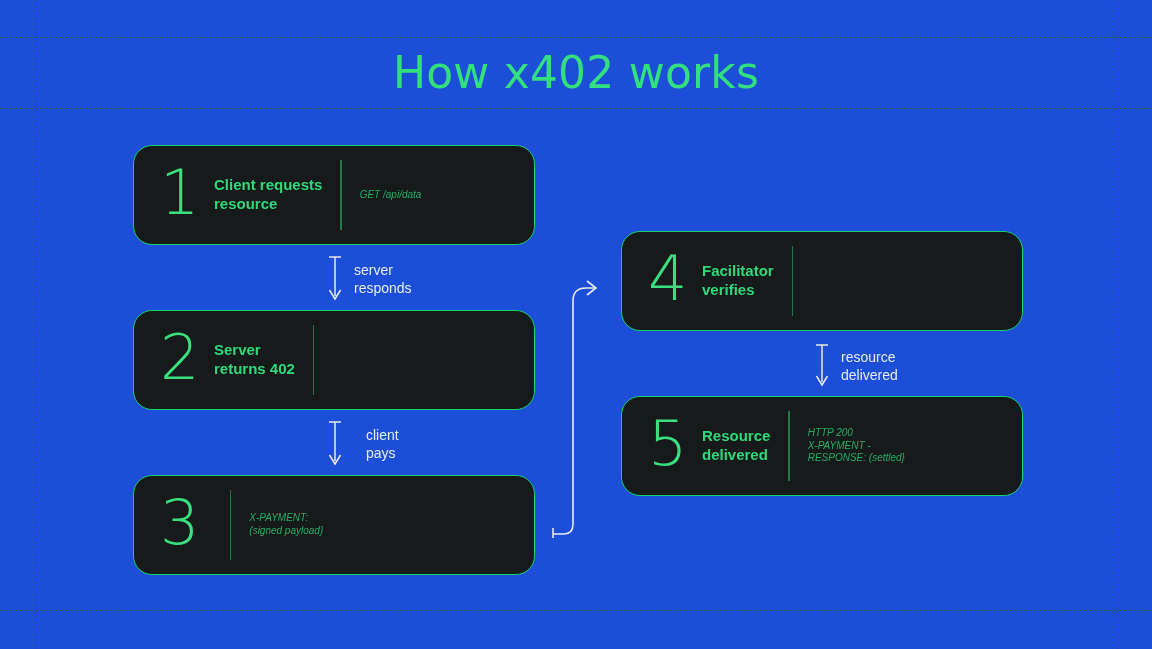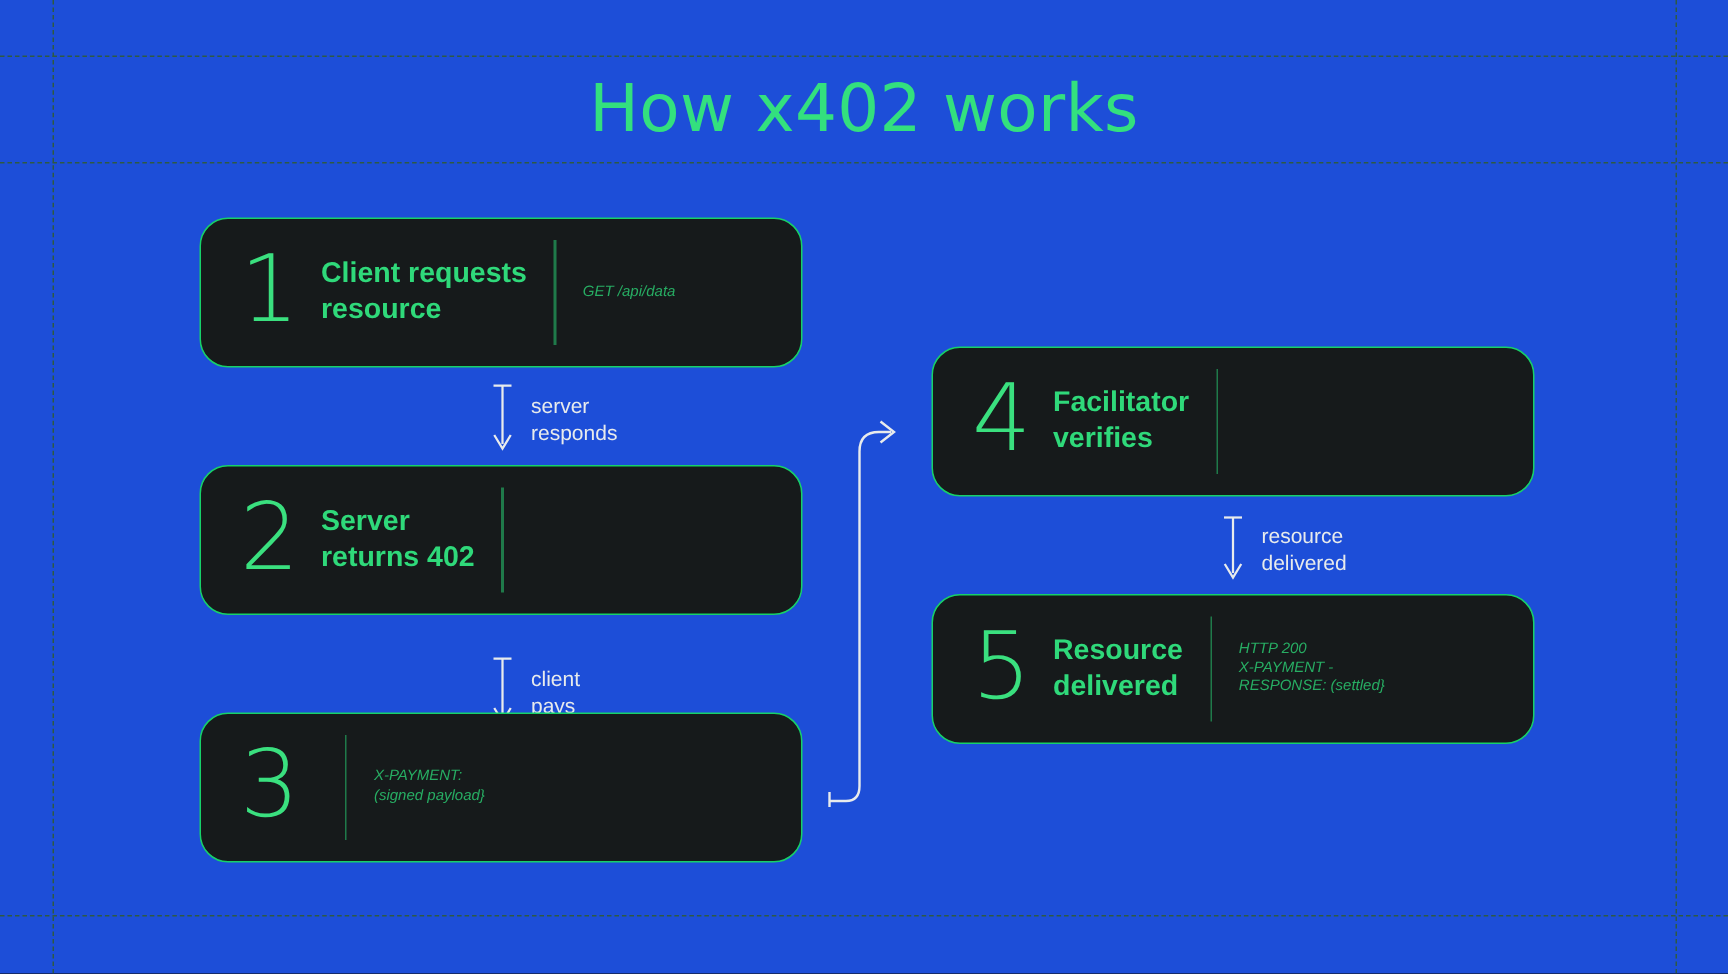--- a/index.html
+++ b/index.html
@@ -62,21 +62,21 @@
   .card-num {
     font-size: 62px;
     font-weight: 300;
     line-height: 1;
     color: #3ae07f;
     font-family: "DejaVu Sans", sans-serif;
     min-width: 52px;
     margin-top: -4px;
   }
   .card-title {
-    font-size: 19px;
+    font-size: 15px;
     font-weight: bold;
     line-height: 1.25;
     color: #2fd97a;
     flex: 0 0 auto;
     max-width: 140px;
     margin-left: 2px;
   }
   .card-sep {
     width: 1.3px;
     align-self: stretch;
@@ -149,21 +149,21 @@
 responds</div>
   </div>
 
   <div class="card" style="left:133px; top:310px; width:402px; height:100px;">
     <div class="card-num">2</div>
     <div class="card-title" style="white-space:pre-line">Server
 returns 402</div>
     <div class="card-sep"></div>
   </div>
 
-  <div class="connector" style="left:327px; top:438px;">
+  <div class="connector" style="left:327px; top:421px;gap:12px;">
     <svg class="arrow-svg" width="16" height="46" viewBox="0 0 16 46">
       <line x1="2" y1="1" x2="14" y2="1" stroke="#e8ebec" stroke-width="1.5"></line>
       <line x1="8" y1="1" x2="8" y2="40" stroke="#e8ebec" stroke-width="1.5"></line>
       <polyline points="2.5,34 8,43 13.5,34" fill="none" stroke="#e8ebec" stroke-width="1.5"></polyline>
     </svg>
     <div class="conn-label">client
 pays</div>
   </div>
 
   <div class="card" style="left:133px; top:475px; width:402px; height:100px;">

